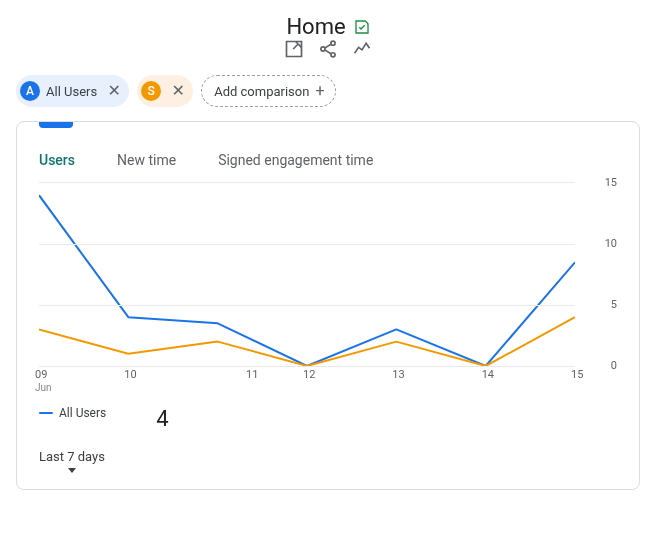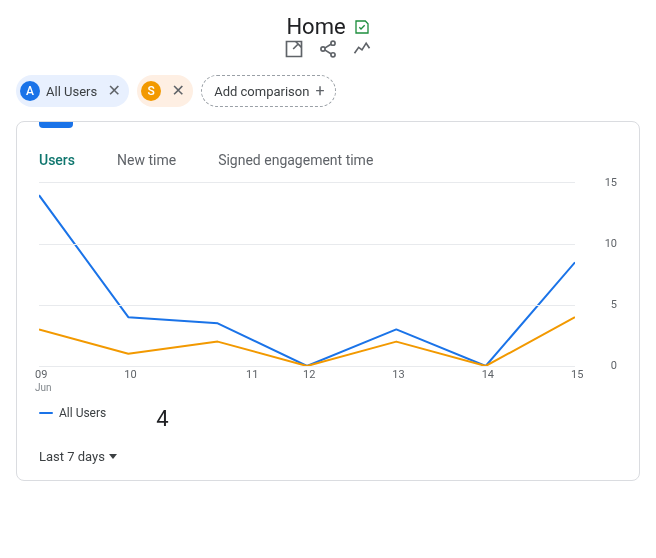--- a/index.html
+++ b/index.html
@@ -149,20 +149,21 @@
   }
   .legend .item { display: flex; flex-direction: column; gap: 2px; }
   .legend .row1 { display: flex; align-items: center; gap: 6px; }
   .legend .swatch { width: 14px; height: 2px; border-radius: 1px; }
   .legend .count { font-size: 22px; color: #202124; padding-left: 18px; }
   .date-range {
     padding: 18px 22px 4px 22px;
     font-size: 13px; color: #3c4043;
     display: inline-flex; align-items: center; gap: 4px;
     cursor: pointer;
+    flex-direction: column;
   }
   .caret-down {
     border-left: 4px solid transparent;
     border-right: 4px solid transparent;
     border-top: 5px solid #3c4043;
   }
 </style>
 </head>
 <body>
 

